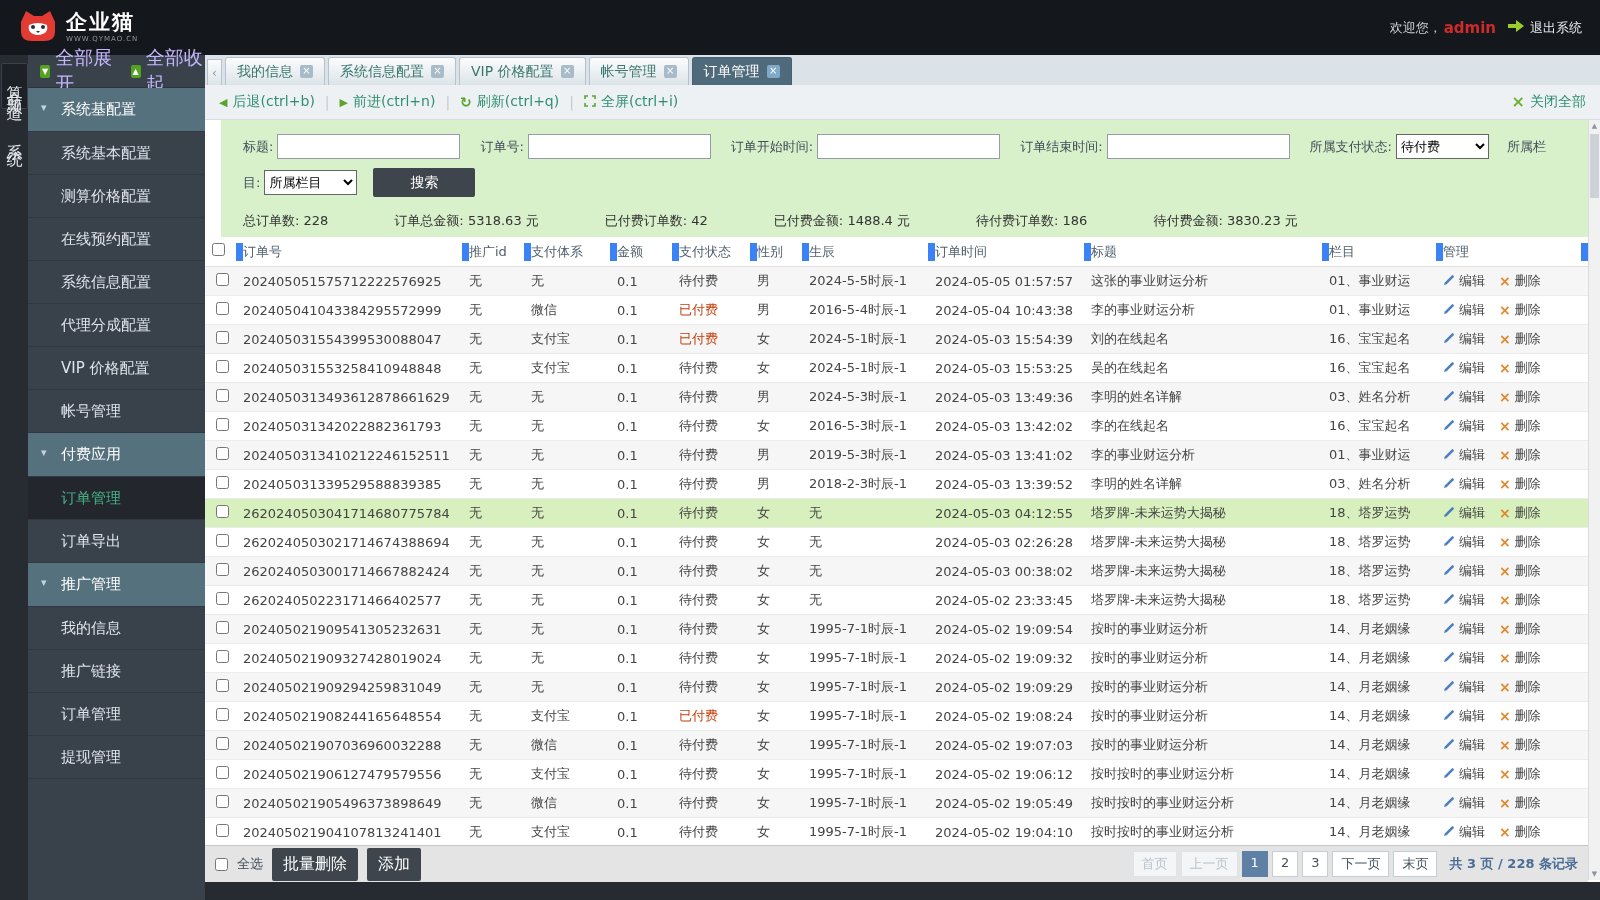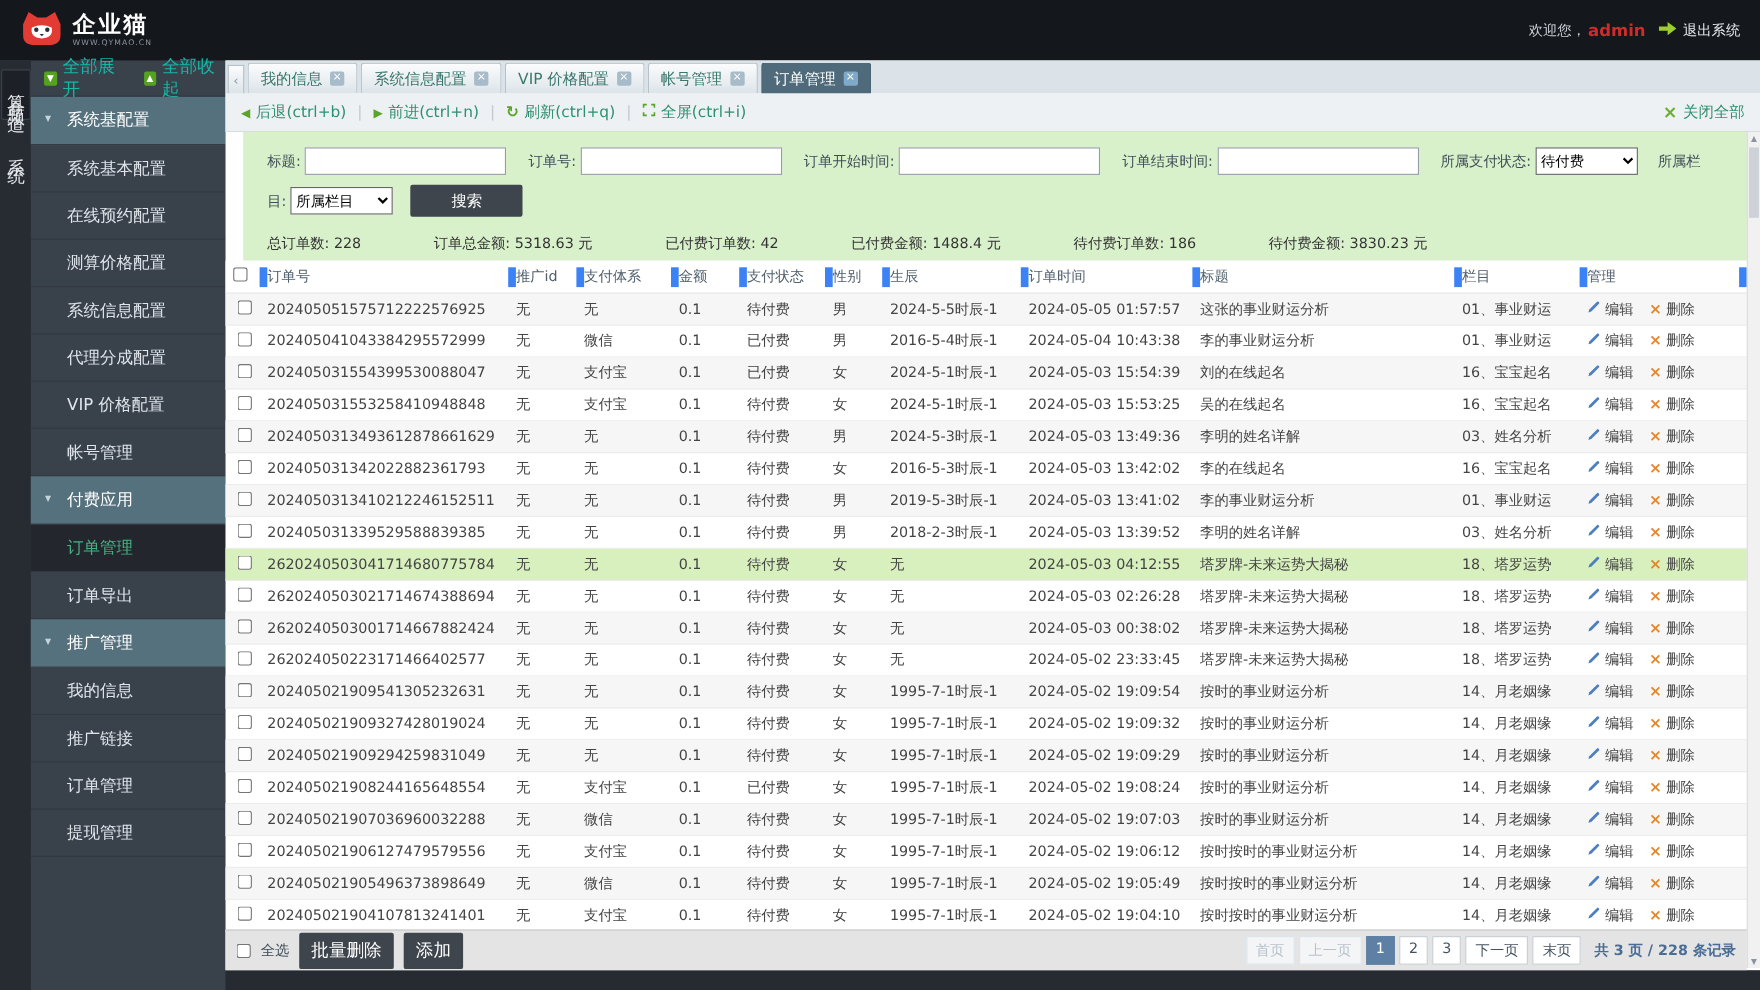--- a/index.html
+++ b/index.html
@@ -20,21 +20,21 @@
   
   .sidebar { position:absolute; left:0; top:55px; width:205px; bottom:0; background:#39414b; display:flex; }
   .rail { width:28px; background:#272b32; flex:none; display:flex; flex-direction:column; align-items:center; padding-top:8px; }
   .rail-group { writing-mode:vertical-rl; text-orientation:upright; color:#e6eaee; font-size:16px;
                 letter-spacing:7px; padding:8px 2px; }
   .rail-group.active { background:#1d2127; border:1px solid #3a424c; border-radius:2px; }
   .rail-group + .rail-group { margin-top:14px; }
   .menu { flex:1; display:flex; flex-direction:column; }
   .menu-tools { height:33px; display:flex; align-items:center; gap:16px; padding-left:12px;
                 border-bottom:1px solid #2e343c; }
-  .menu-tool { display:flex; align-items:center; gap:5px; color:#14b8a6; font-size:16px; cursor:pointer; }
+  .menu-tool { display:flex; align-items:center; gap:5px; color:#c4b5fd; font-size:19px; cursor:pointer; }
   .sq-icon { width:13px; height:13px; background:#55a221; border-radius:2px; color:#fff; font-size:8px;
              line-height:13px; text-align:center; display:inline-block; }
   .sq-icon.down::before { content:"▼"; }
   .sq-icon.up::before { content:"▲"; }
   .m-entry { height:43px; line-height:42px; padding-left:33px; font-size:15px; color:#dfe5ea;
              border-bottom:1px solid #313841; cursor:pointer; position:relative; white-space:nowrap; }
   .m-entry.group { background:#56717e; color:#fff; height:44px; }
   .m-entry.group::before { content:"▾"; position:absolute; left:13px; top:-1px; font-size:11px; color:#c3d4da; }
   .m-entry.active { background:#23272d; color:#46b184; }
 
@@ -99,21 +99,21 @@
   .c2 { width:62px;  flex:none; }
   .c3 { width:86px;  flex:none; }
   .c4 { width:62px;  flex:none; }
   .c5 { width:78px;  flex:none; }
   .c6 { width:52px;  flex:none; }
   .c7 { width:126px; flex:none; }
   .c8 { width:156px; flex:none; }
   .c9 { width:238px; flex:none; }
   .c10 { width:114px; flex:none; }
   .c11 { flex:1; display:flex; gap:14px; }
-  .paid { color:#404040; }
+  .paid { color:#c2410c; }
   .op { display:flex; align-items:center; gap:4px; cursor:pointer; color:#444; }
   .del-x { color:#e2882a; font-weight:bold; font-size:14px; }
   .del-x::before { content:"×"; }
   input[type=checkbox] { width:13px; height:13px; }
 
   
   .footbar { position:absolute; left:205px; top:845px; width:1383px; height:37px; background:#e4e4e4;
              border-top:1px solid #c8c8c8; display:flex; align-items:center; padding:0 10px; font-size:13px; }
   .foot-left { display:flex; align-items:center; gap:9px; color:#3c4a57; }
   .dark-btn { background:#3e454d; color:#fff; border:none; border-radius:2px; padding:6px 11px;
@@ -184,25 +184,25 @@
 
         <div class="m-entry group">
           <span>系统基配置</span>
         </div>
 
         <div class="m-entry item">
           <span>系统基本配置</span>
         </div>
 
         <div class="m-entry item">
+          <span>测算价格配置</span>
+        </div>
+
+        <div class="m-entry item">
           <span>在线预约配置</span>
-        </div>
-
-        <div class="m-entry item">
-          <span>测算价格配置</span>
         </div>
 
         <div class="m-entry item">
           <span>系统信息配置</span>
         </div>
 
         <div class="m-entry item">
           <span>代理分成配置</span>
         </div>
 

